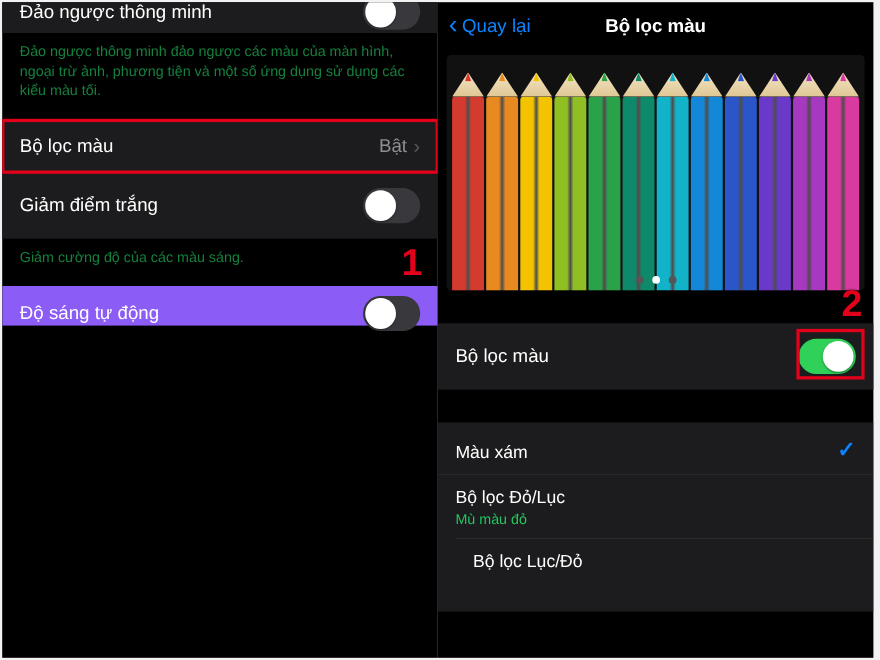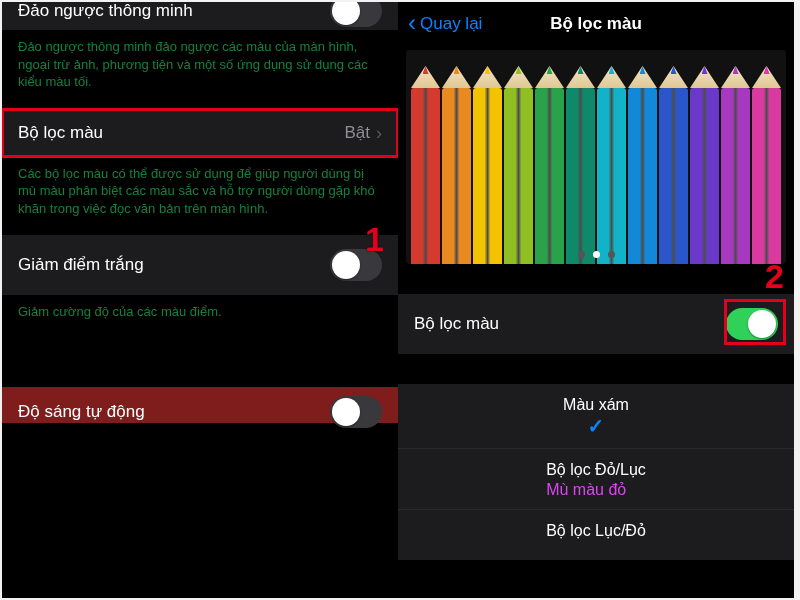--- a/index.html
+++ b/index.html
@@ -28,22 +28,22 @@
     background: #1c1c1e;
     font-size: 17px;
   }
   .footer-desc {
     padding: 8px 16px 18px 16px;
     color: #15803d;
     font-size: 13px;
     line-height: 1.35;
   }
   .sub {
-    color: #d946ef;
-    font-size: 16px;
+    color: #22c55e;
+    font-size: 13px;
     margin-top: 2px;
   }
   .row .label { flex: 1; }
   .row .value { color: #8e8e93; margin-right: 6px; font-size: 17px; }
   .chevron {
     color: #5a5a5e;
     font-size: 18px;
     line-height: 1;
   }
   .checkmark {
@@ -75,24 +75,23 @@
   .partial-top {
     display: flex; align-items: center; justify-content: space-between;
     padding: 0 16px 10px 16px;
     background: #1c1c1e;
     font-size: 17px;
     height: 28px;
   }
   .partial-bottom-row {
     display: flex; align-items: center; justify-content: space-between;
     padding: 14px 16px 0 16px;
-    background: #7f1d1d;
+    background: #8b5cf6;
     font-size: 17px;
     height: 36px;
-    margin-top: 48px;
   }
 
   
   .hl-red {
     outline: 3px solid #e3001b;
     outline-offset: -2px;
   }
   .callout-num {
     position: absolute;
     color: #e3001b;
@@ -168,21 +167,21 @@
     display: flex; justify-content: center; gap: 8px;
   }
   .dot { width: 7px; height: 7px; border-radius: 50%; background: #555; }
   .dot.active { background: #fff; }
 
   .right-sep { height: 30px; }
   .group { background: #1c1c1e; }
   .filter-option {
     padding: 12px 16px 10px 16px;
     border-top: 1px solid #2a2a2c;
-    display: flex; justify-content: space-between; align-items: center; flex-direction: column;
+    display: flex; justify-content: space-between; align-items: flex-end;
   }
   .filter-option:first-child { border-top: none; }
 
   .toggle-red-box {
     position: absolute;
     border: 3px solid #e3001b;
     pointer-events: none;
   }
 </style>
 </head>
@@ -197,29 +196,28 @@
       </span>
   </div>
   <div class="footer-desc">Đảo ngược thông minh đảo ngược các màu của màn hình, ngoại trừ ảnh, phương tiện và một số ứng dụng sử dụng các kiểu màu tối.</div>
 
 
   <div class="row hl-red" style="position:relative;">
     <span class="label">Bộ lọc màu</span>
     <span class="value">Bật</span>
     <span class="chevron">›</span>
   </div>
-  <div class="footer-desc">Các bộ lọc màu có thể được sử dụng để giúp người dùng bị mù màu phân biệt các màu sắc và hỗ trợ người dùng gặp khó khăn trong việc đọc văn bản trên màn hình.</div>
 
   <div class="row">
     <span class="label">Giảm điểm trắng</span>
     <span class="toggle">
         <span class="knob"></span>
       </span>
   </div>
-  <div class="footer-desc">Giảm cường độ của các màu điểm.</div>
+  <div class="footer-desc">Giảm cường độ của các màu sáng.</div>
 
   <div class="partial-bottom-row">
     <span class="label">Độ sáng tự động</span>
     <span class="toggle">
         <span class="knob"></span>
       </span>
   </div>
 
   <div class="callout-num" style="top:218px; right:14px;">1</div>
 </div>
@@ -277,20 +275,20 @@
         <div>Màu xám</div>
       </div>
       <span class="checkmark">✓</span>
     </div>
     <div class="filter-option">
       <div>
         <div>Bộ lọc Đỏ/Lục</div>
         <div class="sub">Mù màu đỏ</div>
       </div>
     </div>
-    <div class="filter-option" style="padding-bottom:20px;">
+    <div class="filter-option" style="padding-bottom:36px;margin-left:16px;">
       <div>
         <div>Bộ lọc Lục/Đỏ</div>
       </div>
     </div>
   </div>
 
 </div>
 
 </body></html>

